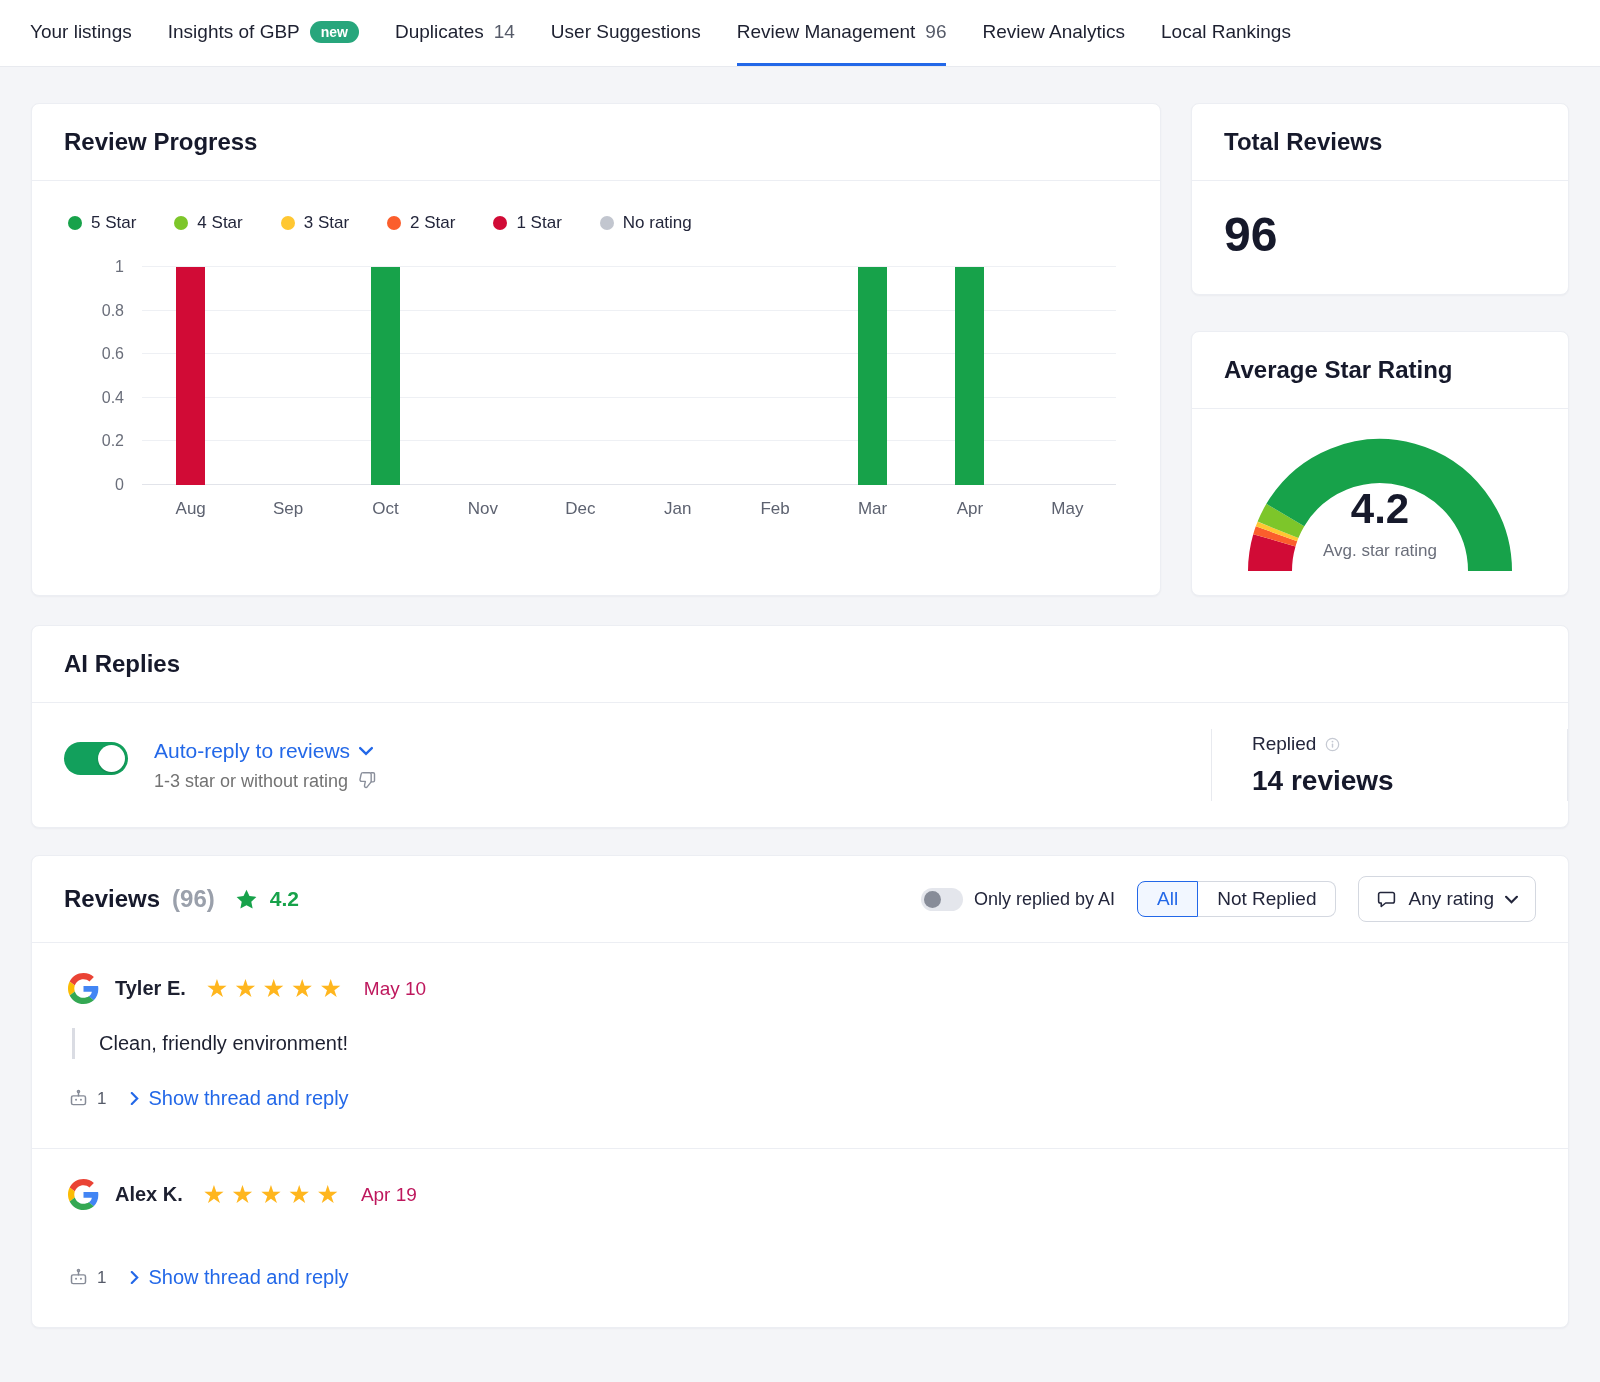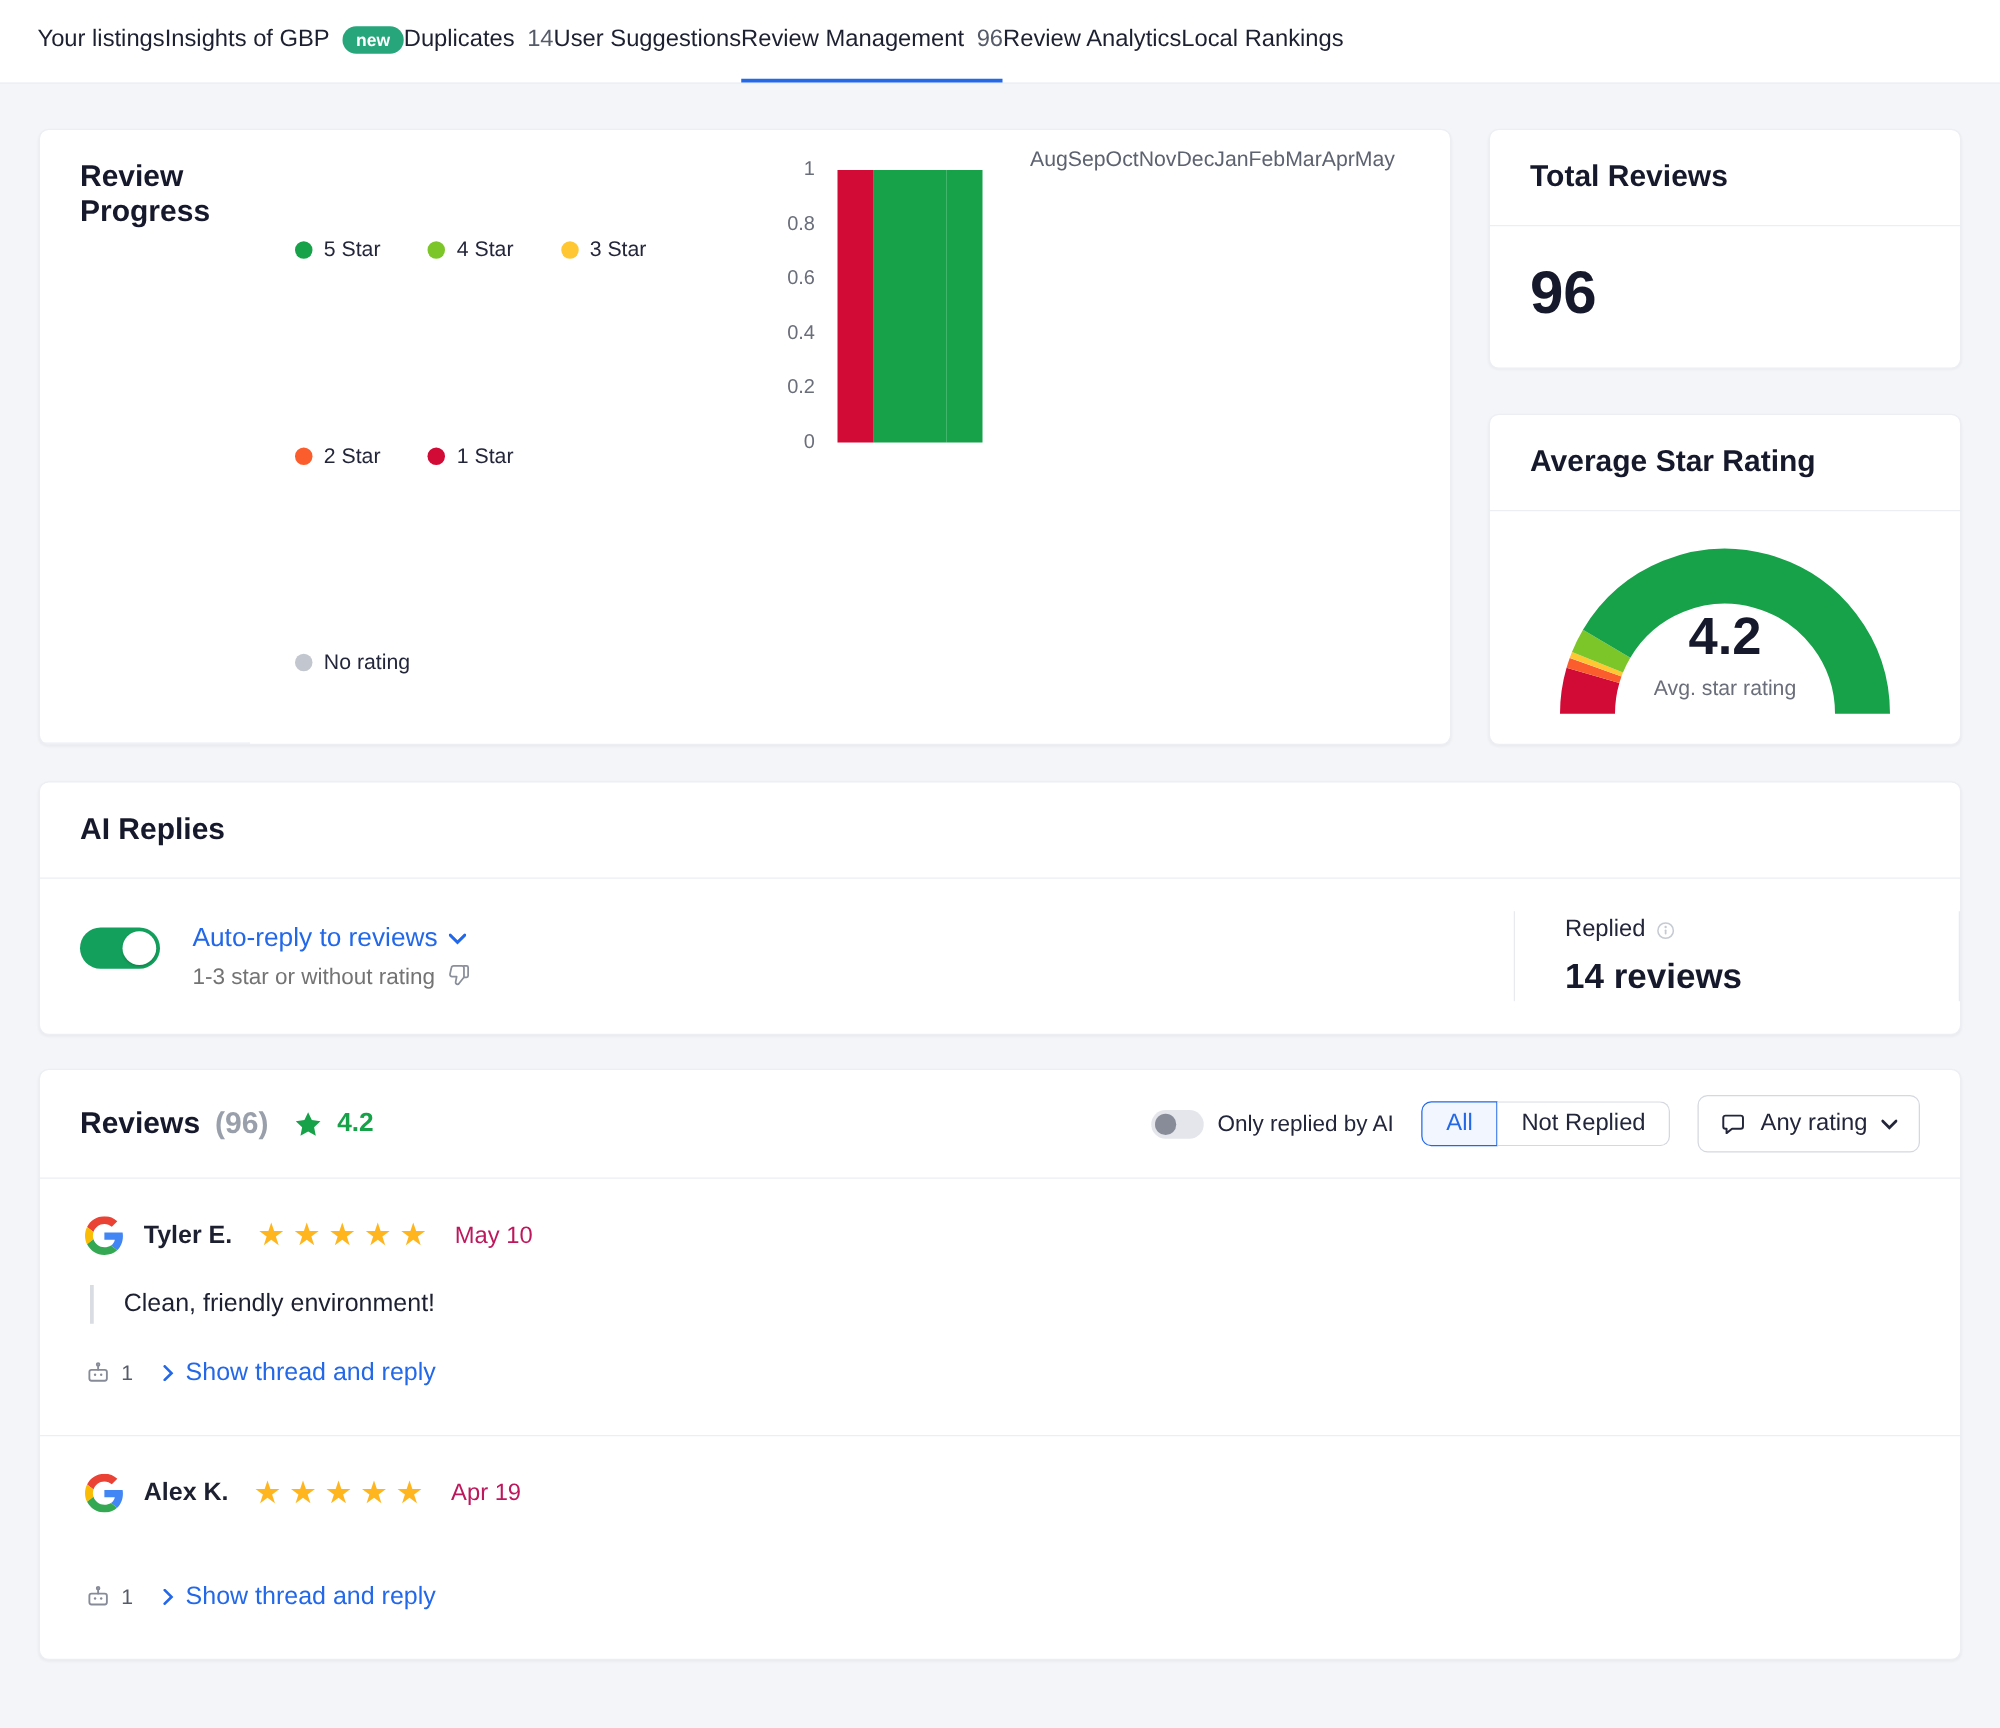--- a/index.html
+++ b/index.html
@@ -2,36 +2,36 @@
 <html><head>
 <meta charset="utf-8">
 <style>
   *{box-sizing:border-box;margin:0;padding:0}
   html,body{width:1600px}
   body{
     height:1382px;overflow:hidden;background:#f4f5f8;
     font-family:"Liberation Sans",sans-serif;color:#23263b;
   }
   
-  .topnav{background:#fff;height:67px;display:flex;align-items:stretch;
+  .topnav{background:#fff;height:67px;display:flex;align-items:stretch;gap:36px;
     padding:0 30px;border-bottom:1px solid #e8eaef}
   .tab{display:flex;align-items:center;gap:10px;font-size:19px;font-weight:500;
     color:#1d2030;border-bottom:3px solid transparent;cursor:pointer;white-space:nowrap}
   .tab.active{border-bottom-color:#2368e8}
   .tab-count{color:#565b69}
   .badge-new{background:#27a67c;color:#fff;font-size:14px;font-weight:700;
     padding:4px 11px;border-radius:999px;line-height:1}
   
   .content{padding:36px 31px 0}
   .row1{display:flex;gap:30px;align-items:stretch}
   .card{background:#fff;border:1px solid #eceef3;border-radius:8px;
     box-shadow:0 1px 2px rgba(25,28,45,.04)}
   .card-header{padding:24px 32px;font-size:24px;font-weight:700;color:#16192b;
     border-bottom:1px solid #eceef3}
-  .rp-card{flex:1;display:flex;flex-direction:row}
+  .rp-card{flex:1;display:flex;flex-direction:column}
   .right-col{width:378px;display:flex;flex-direction:column;gap:36px}
   
   .legend{display:flex;align-items:center;gap:38px;padding:32px 36px 2px;flex-wrap:wrap}
   .legend-item{display:flex;align-items:center;gap:9px;font-size:17px;color:#23263b}
   .legend-dot{width:14px;height:14px;border-radius:50%}
   .chart-area{position:relative;height:218px;margin:32px 44px 0 110px}
   .gridline{position:absolute;left:0;right:0;height:0;border-top:1px solid #eef0f4}
   .gridline.zero{border-top-color:#e2e4ea}
   .gridline span{position:absolute;left:-18px;top:0;transform:translate(-100%,-50%);
     font-size:16px;color:#6a6e7a}

